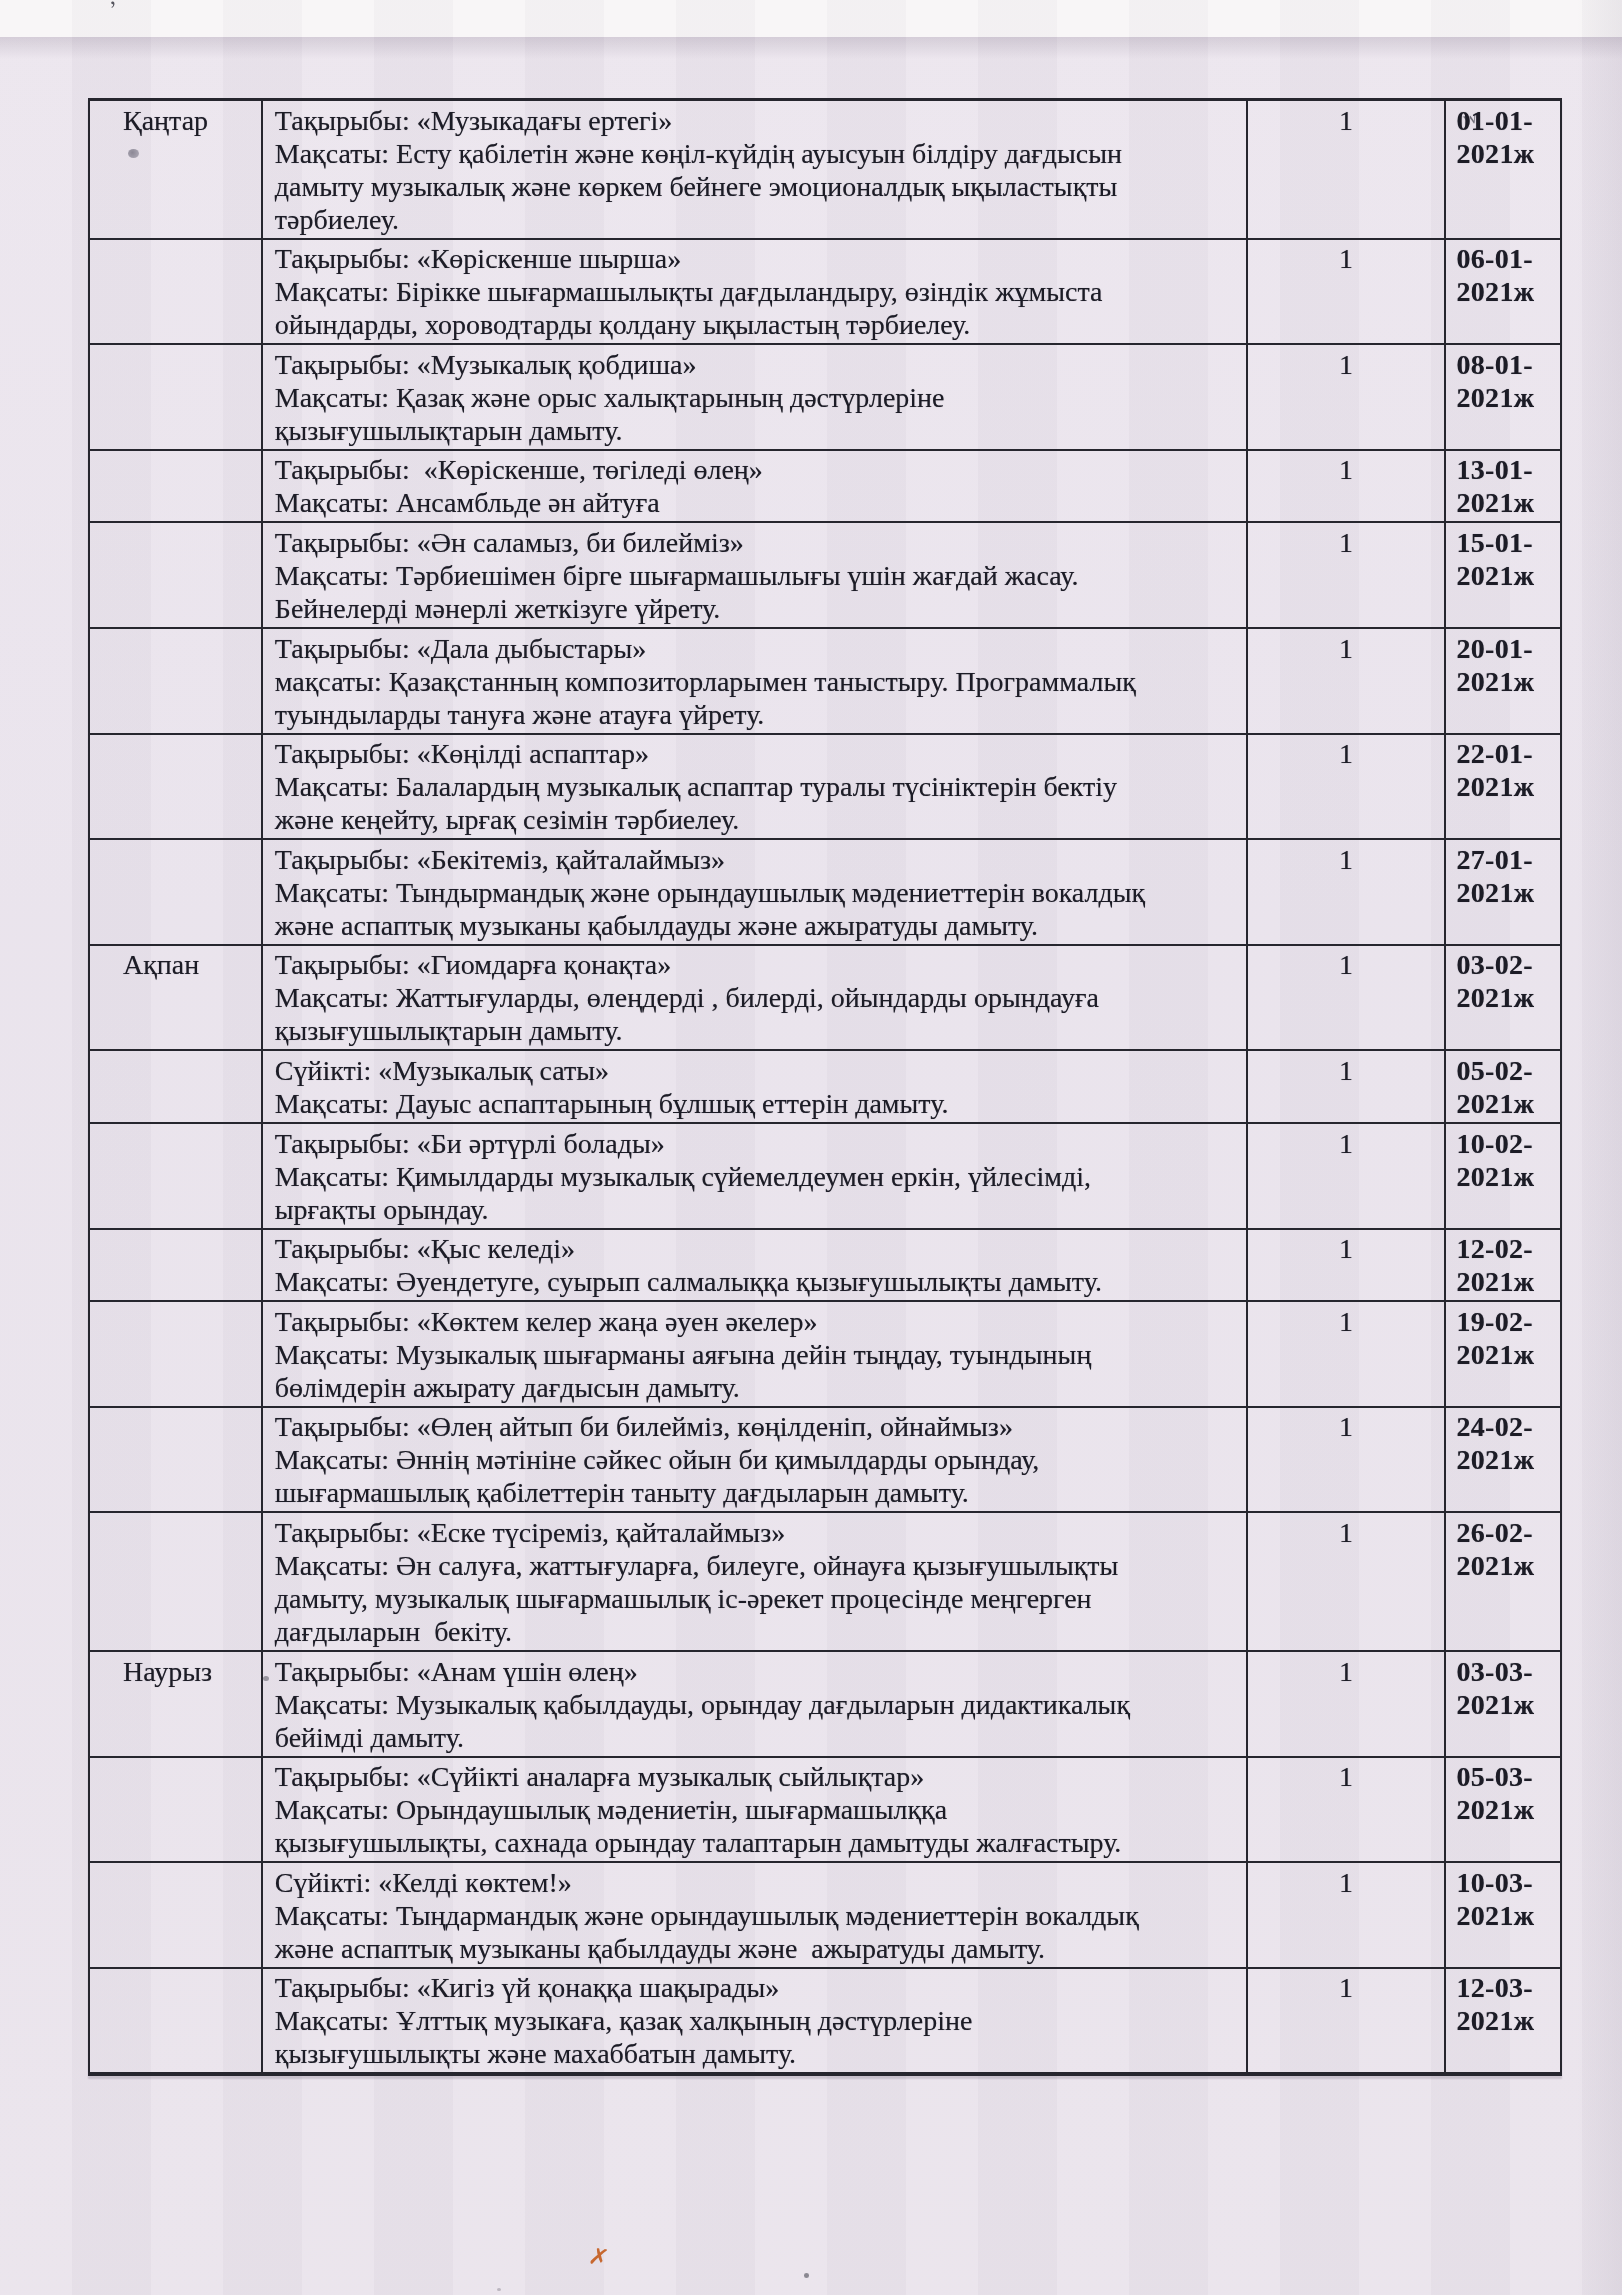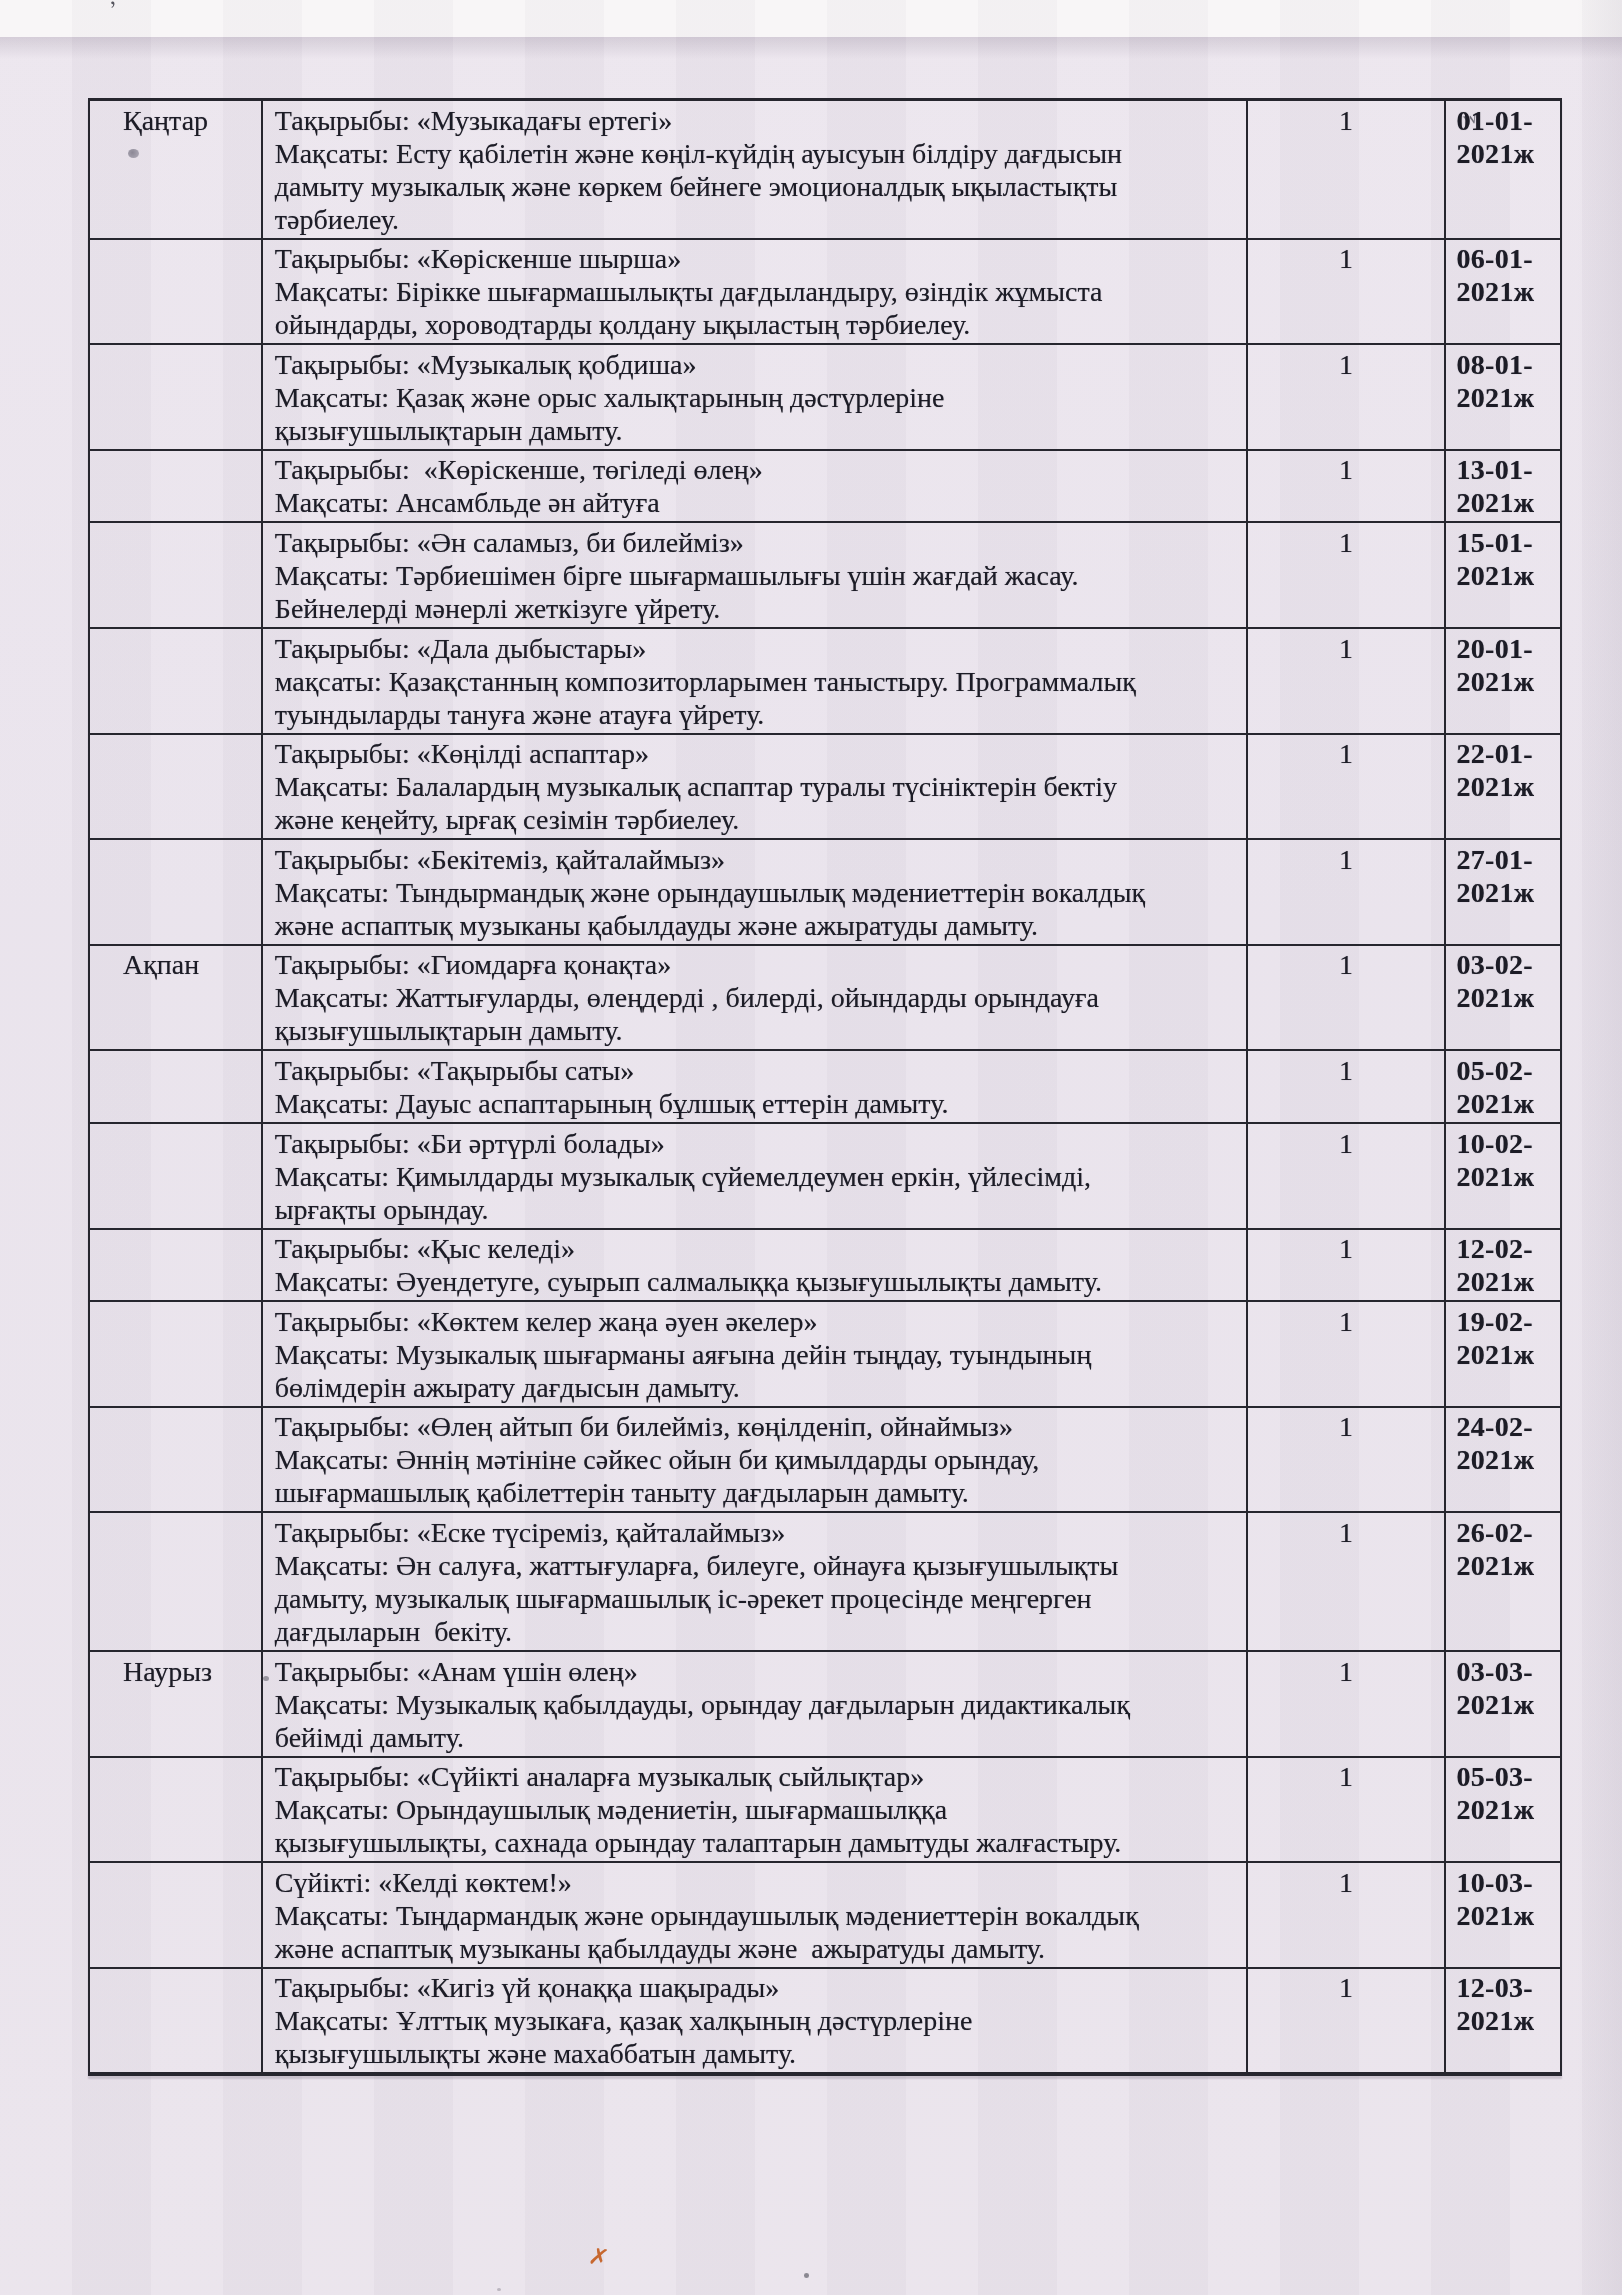--- a/index.html
+++ b/index.html
@@ -184,21 +184,21 @@
         </td>
         <td class="hours-cell">1</td>
         <td class="date-cell">
           <div>03-02-</div>
           <div>2021ж</div>
         </td>
       </tr>
       <tr>
         <td class="month-cell"></td>
         <td class="lesson-cell">
-          <div class="topic-text">Тақырыбы: «Тақырыбы саты»</div>
+          <div class="topic-text">Сүйікті: «Музыкалық саты»</div>
           <div class="goal-text">Мақсаты: Дауыс аспаптарының бұлшық еттерін дамыту.</div>
         </td>
         <td class="hours-cell">1</td>
         <td class="date-cell">
           <div>05-02-</div>
           <div>2021ж</div>
         </td>
       </tr>
       <tr>
         <td class="month-cell"></td>

